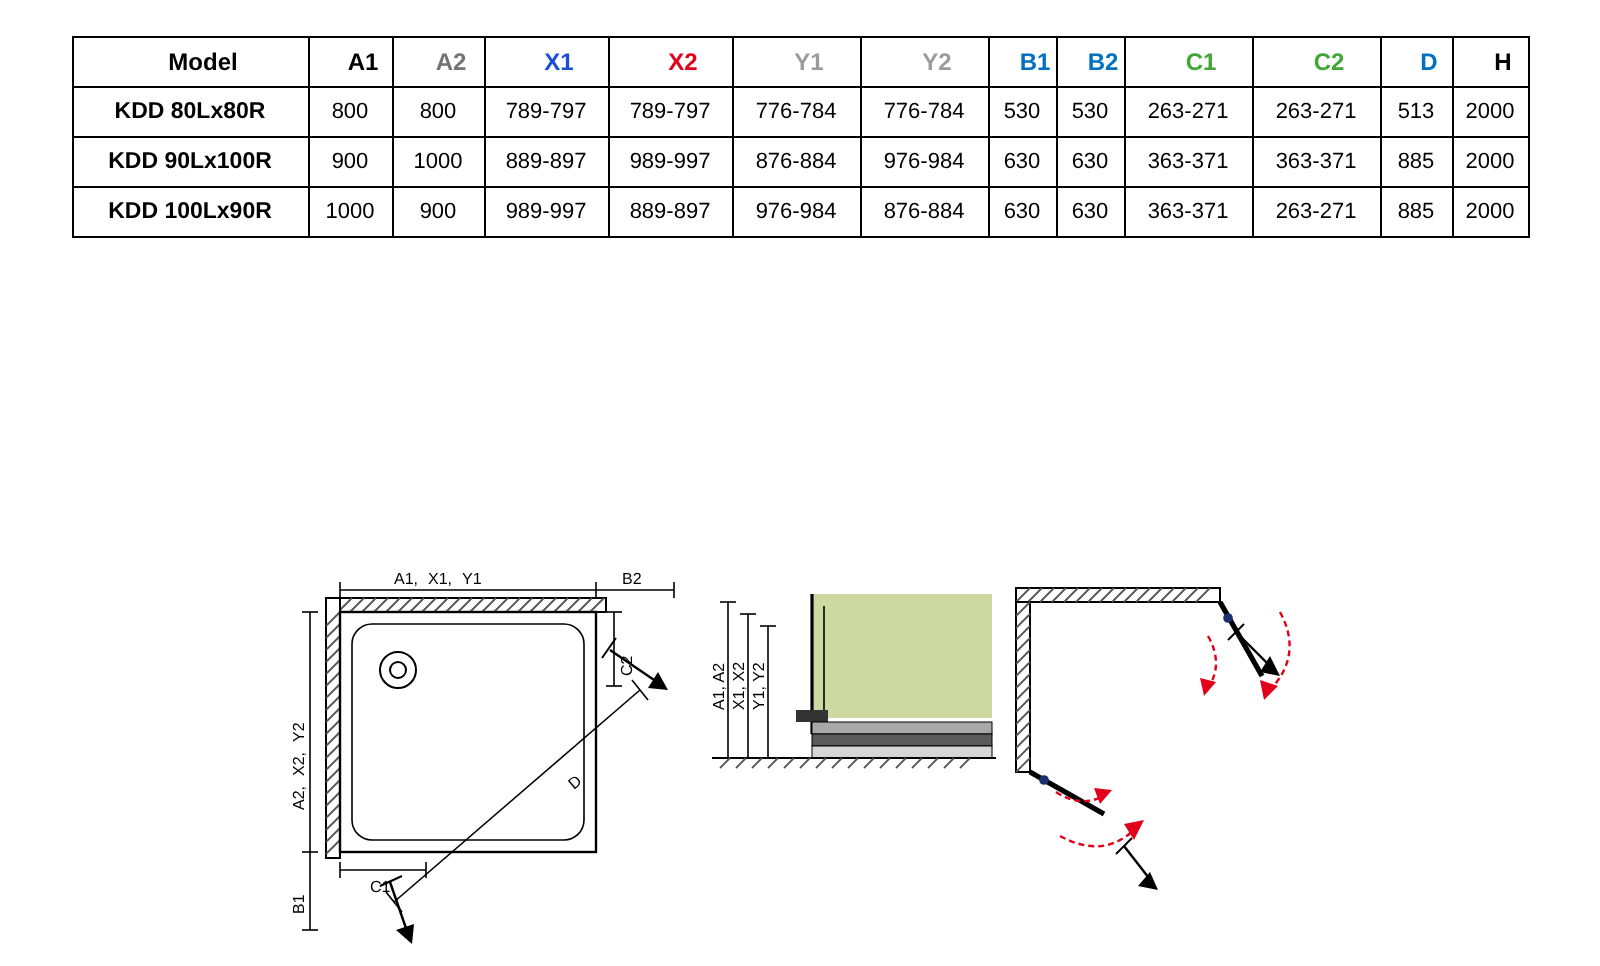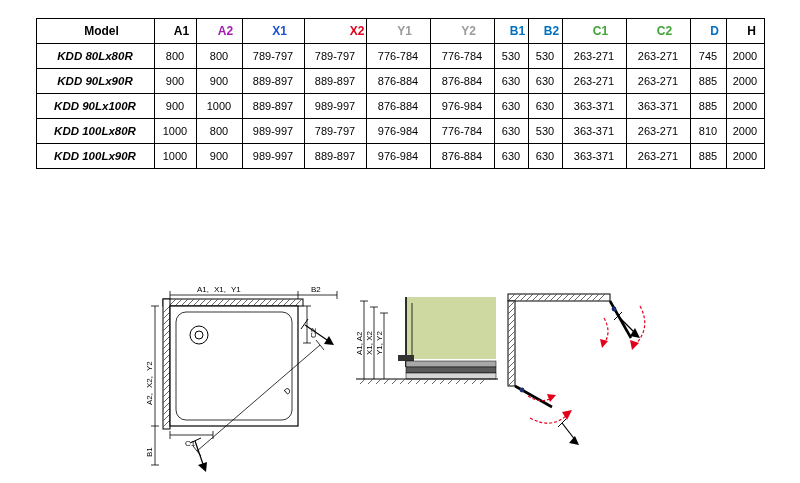--- a/index.html
+++ b/index.html
@@ -9,21 +9,21 @@
   }
   
   table.spec{
     border-collapse:collapse;table-layout:fixed;margin:18px auto 0 auto;
   }
   table.spec th, table.spec td{
     border:1px solid #000;text-align:center;vertical-align:middle;
     height:24px;padding:0 1px;white-space:nowrap;font-size:11px;color:#000;
   }
   table.spec th{font-weight:bold;font-size:12px;padding-left:14px;}
-  table.spec td.model{font-weight:bold;font-style:italic;font-size:11.5px;}
+  table.spec td.model{font-weight:bold;font-size:11.5px;}
   
   .diagrams{position:absolute;left:0;top:278px;width:660px;height:205px;text-align:center;}
   .diagrams svg{position:absolute;overflow:visible;}
   .dim{stroke:#000;stroke-width:0.8;fill:none;}
   .thick{stroke:#000;stroke-width:2.6;fill:none;}
   .wallrect{fill:#ffffff;stroke:#000;stroke-width:1;}
   [data-hatch] line{stroke:#555;stroke-width:0.9;}
   svg text{font-size:8px;fill:#000;}
   .redarc{stroke:#e2001a;stroke-width:1.2;fill:none;stroke-dasharray:3 2;}
 </style>
@@ -43,23 +43,23 @@
       <col style="width:34px">
     <col style="width:64px">
       <col style="width:64px">
       <col style="width:36px">
     <col style="width:38px">
   </colgroup>
   <thead>
     <tr>
         <th style="color: rgb(0, 0, 0);">Model</th>
         <th style="color: rgb(0, 0, 0);">A1</th>
-        <th style="color: #a21caf;">A2</th>
+        <th style="color: #737373;">A2</th>
         <th style="color: #1d4ed8;">X1</th>
-        <th style="color: rgb(226, 0, 26); text-align: right;">X2</th>
+        <th style="color: rgb(226, 0, 26);">X2</th>
         <th style="color: rgb(155, 155, 155);">Y1</th>
         <th style="color: rgb(155, 155, 155);">Y2</th>
         <th style="color: rgb(0, 112, 192);">B1</th>
         <th style="color: rgb(0, 112, 192);">B2</th>
         <th style="color: rgb(63, 165, 53);">C1</th>
         <th style="color: rgb(63, 165, 53);">C2</th>
         <th style="color: rgb(0, 112, 192);">D</th>
         <th style="color: rgb(0, 0, 0);">H</th>
       </tr>
   </thead>
@@ -69,66 +69,36 @@
         <td>800</td>
         <td>800</td>
         <td>789-797</td>
         <td>789-797</td>
         <td>776-784</td>
         <td>776-784</td>
         <td>530</td>
         <td>530</td>
         <td>263-271</td>
         <td>263-271</td>
-        <td>745</td>
-        <td>2000</td>
-      </tr>
-      <tr>
-        <td class="model">KDD 90Lx90R</td>
-        <td>900</td>
-        <td>900</td>
-        <td>889-897</td>
-        <td>889-897</td>
-        <td>876-884</td>
-        <td>876-884</td>
-        <td>630</td>
-        <td>630</td>
-        <td>263-271</td>
-        <td>263-271</td>
-        <td>885</td>
+        <td>513</td>
         <td>2000</td>
       </tr>
       <tr>
         <td class="model">KDD 90Lx100R</td>
         <td>900</td>
         <td>1000</td>
         <td>889-897</td>
         <td>989-997</td>
         <td>876-884</td>
         <td>976-984</td>
         <td>630</td>
         <td>630</td>
         <td>363-371</td>
         <td>363-371</td>
         <td>885</td>
-        <td>2000</td>
-      </tr>
-      <tr>
-        <td class="model">KDD 100Lx80R</td>
-        <td>1000</td>
-        <td>800</td>
-        <td>989-997</td>
-        <td>789-797</td>
-        <td>976-984</td>
-        <td>776-784</td>
-        <td>630</td>
-        <td>530</td>
-        <td>363-371</td>
-        <td>263-271</td>
-        <td>810</td>
         <td>2000</td>
       </tr>
       <tr>
         <td class="model">KDD 100Lx90R</td>
         <td>1000</td>
         <td>900</td>
         <td>989-997</td>
         <td>889-897</td>
         <td>976-984</td>
         <td>876-884</td>

